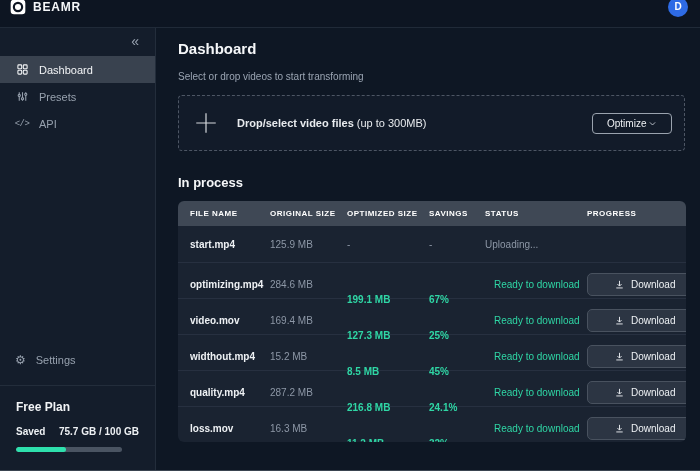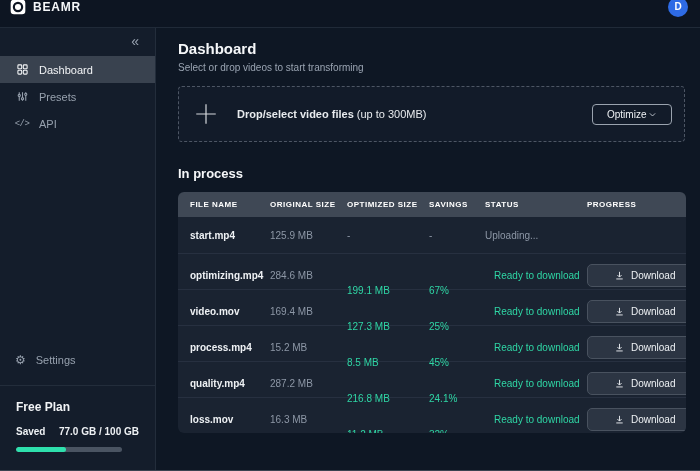--- a/index.html
+++ b/index.html
@@ -58,21 +58,21 @@
   .plan-row span { font-size:10px; font-weight:bold; color:#eef1f4; }
   .plan-bar {
     margin-top:10px; height:5px; border-radius:3px; background:#4a5462;
     overflow:hidden; width:106px;
   }
   .plan-bar-fill { height:100%; border-radius:3px; background:#2ee0ad; }
 
   
   .main { flex:1; padding:12px 15px 0 22px; min-width:0; }
   .page-title { font-size:15px; font-weight:bold; color:#f5f7f9; }
-  .page-subtitle { font-size:10px; color:#9aa4b2; margin-top:5px; }
+  .page-subtitle { font-size:10px; color:#9aa4b2; margin-top:14px; }
 
   .dropzone {
     margin-top:13px; height:56px; border:1px dashed #4d5osan;
     border:1px dashed #4d5664; border-radius:4px; background:#121b29;
     display:flex; align-items:center; padding:0 12px 0 14px; cursor:pointer;justify-content:flex-end;
   }
   .plus-icon { width:26px; height:26px; flex:0 0 auto; }
   .dz-label { margin-left:18px; font-size:11px; color:#e8ebee; }
   .dz-label b { font-weight:bold; }
   .dz-select {
@@ -91,21 +91,21 @@
   }
   .thead { background:#3f4855; height:25px; }
   .th {
     font-size:8px; font-weight:bold; letter-spacing:0.5px; color:#fff; text-transform:uppercase;
   }
   .row { background:#1a2331; height:36px; border-top:1px solid #273040; }
   .row:first-of-type { border-top:none; }
   .td { font-size:10px; }
   .td.file { color:#eef1f4; font-weight:bold; }
   .td.muted { color:#8d97a6; }
-  .td.accent { color:#2fd6a5; font-weight:normal;margin-top:31px; }
+  .td.accent { color:#2fd6a5; font-weight:bold;margin-top:31px; }
   .td.status-uploading { color:#8d97a6; }
   .td.status-ready { color:#2fd6a5;padding-left:9px; }
   .progress-track { width:74px; height:6px; border-radius:3px; background:#4a5462; overflow:hidden; }
   .progress-fill { height:100%; border-radius:3px; background:#2bd9a6; }
   .dl-btn {
     display:inline-flex; align-items:center; gap:6px; height:23px; padding:0 26px;
     background:#2c3543; border:1px solid #49525f; border-radius:5px;
     color:#eef1f4; font-size:10px; cursor:pointer; font-family:inherit;
   }
   .dl-btn svg { width:11px; height:11px; }
@@ -164,21 +164,21 @@
       </nav>
       <div class="spacer"></div>
       <div class="settings-item">
         <span class="icon gear-glyph">⚙</span>
         <span>Settings</span>
       </div>
       <div class="plan">
         <div class="plan-name">Free Plan</div>
         <div class="plan-row">
           <span>Saved</span>
-          <span>77.0 GB / 100 GB</span>
+          <span>75.7 GB / 100 GB</span>
         </div>
         <div class="plan-bar">
           <div class="plan-bar-fill" style="width: 47%;"></div>
         </div>
       </div>
     </aside>
 
     <main class="main">
       <h1 class="page-title">Dashboard</h1>
       <div class="page-subtitle">Select or drop videos to start transforming</div>
@@ -250,21 +250,21 @@
       <button class="dl-btn">
         <svg viewBox="0 0 24 24" fill="none" stroke="currentColor" stroke-width="2">
           <path d="M12 4v11M7.5 11l4.5 4.5L16.5 11M5 19.5h14"></path>
         </svg>
         <span>Download</span>
       </button>
     </span>
   </div>
 
   <div class="tr row">
-    <span class="td file">process.mp4</span>
+    <span class="td file">widthout.mp4</span>
     <span class="td muted">15.2 MB</span>
     <span class="td accent">8.5 MB</span>
     <span class="td accent">45%</span>
     <span class="td status-ready">Ready to download</span>
     <span class="td">
       
       <button class="dl-btn">
         <svg viewBox="0 0 24 24" fill="none" stroke="currentColor" stroke-width="2">
           <path d="M12 4v11M7.5 11l4.5 4.5L16.5 11M5 19.5h14"></path>
         </svg>

